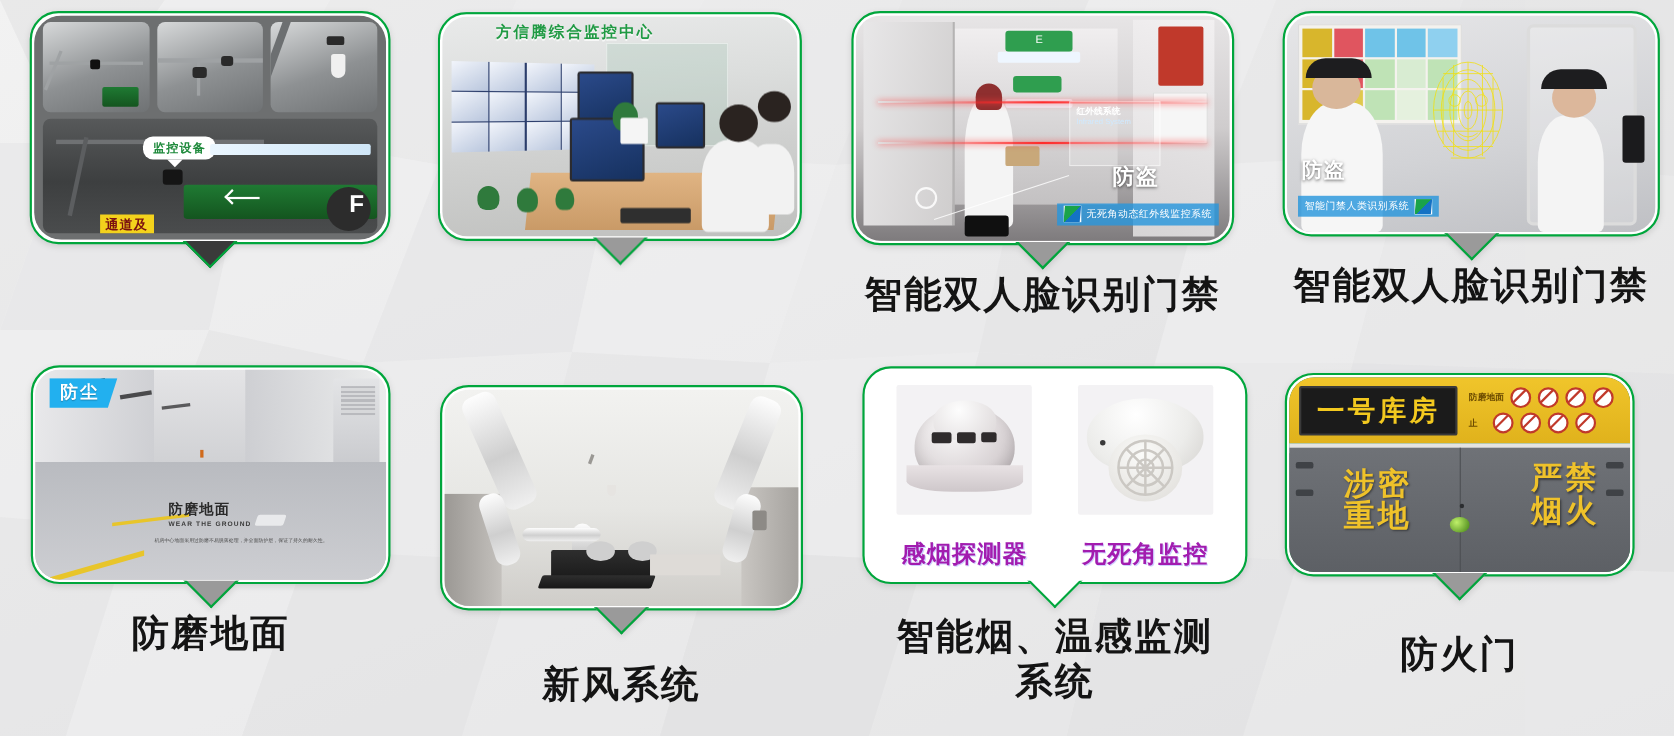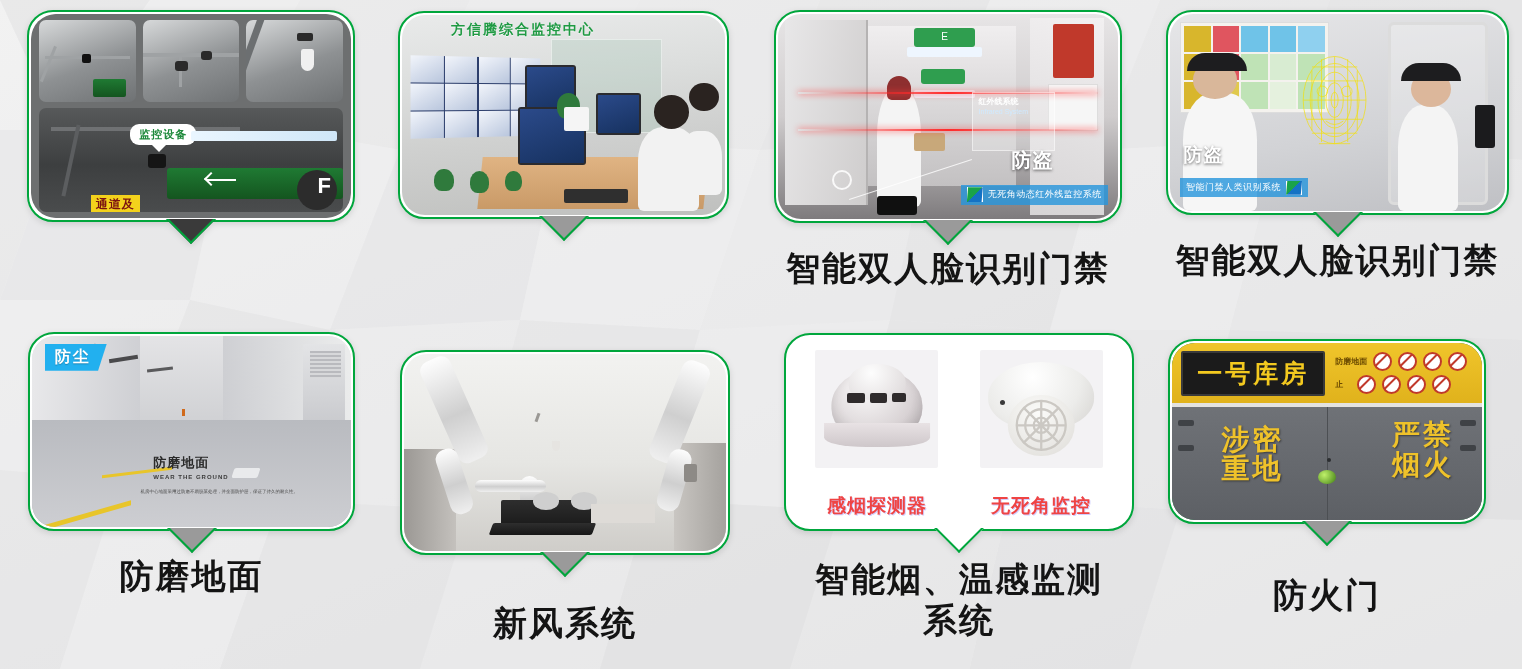--- a/index.html
+++ b/index.html
@@ -116,22 +116,22 @@
     text-shadow:0 1px 1px rgba(0,0,0,.25);}
   .wm{position:absolute;color:#2a2a2a;font-family:"Liberation Sans",sans-serif;}
   
   .c6{position:absolute;inset:0;background:linear-gradient(180deg,#f2f2f0 0%,#e6e6e3 55%,#cfcdc9 100%);}
   .pipe{position:absolute;background:linear-gradient(180deg,#fdfdfd,#cfcfcf 55%,#efefef);border-radius:10px;}
   .ahu{position:absolute;background:linear-gradient(180deg,#2e2e2e,#171717);border-radius:2px;}
   
   .c7{position:absolute;inset:0;background:#fff;}
   .det{position:absolute;top:7%;width:36%;height:62%;background:#f3f2f4;border-radius:2px;overflow:hidden;}
   .dome{position:absolute;left:50%;transform:translateX(-50%);border-radius:50% 50% 46% 46%;}
-  .detlabel{position:absolute;bottom:4%;width:40%;text-align:center;color:#ef4444;
-    font-family:"Liberation Sans",sans-serif;font-weight:700;font-size:19px;letter-spacing:1px;
+  .detlabel{position:absolute;bottom:4%;width:40%;text-align:center;color:#a21caf;
+    font-family:"Liberation Sans",sans-serif;font-weight:700;font-size:22px;letter-spacing:1px;
     text-shadow:1px 1px 0 rgba(120,120,255,.35);}
   
   .c8{position:absolute;inset:0;background:#15803d;}
   .signband{position:absolute;left:0;top:0;width:100%;height:34%;background:linear-gradient(180deg,#f0c52b,#e0b21c);display:flex;align-items:center;}
   .plate{margin-left:3%;background:#1b1b1b;border:2px solid #3a3a3a;border-radius:2px;
     color:#f3c91f;font-family:"Liberation Sans",sans-serif;font-weight:700;font-size:25px;letter-spacing:3px;
     padding:4px 14px;}
   .icons{display:flex;flex-direction:column;gap:4px;margin-left:10px;}
   .icrow{display:flex;gap:6px;align-items:center;}
   .ic{width:15px;height:15px;border-radius:50%;border:2px solid #c0392b;background:#fff;position:relative;}

